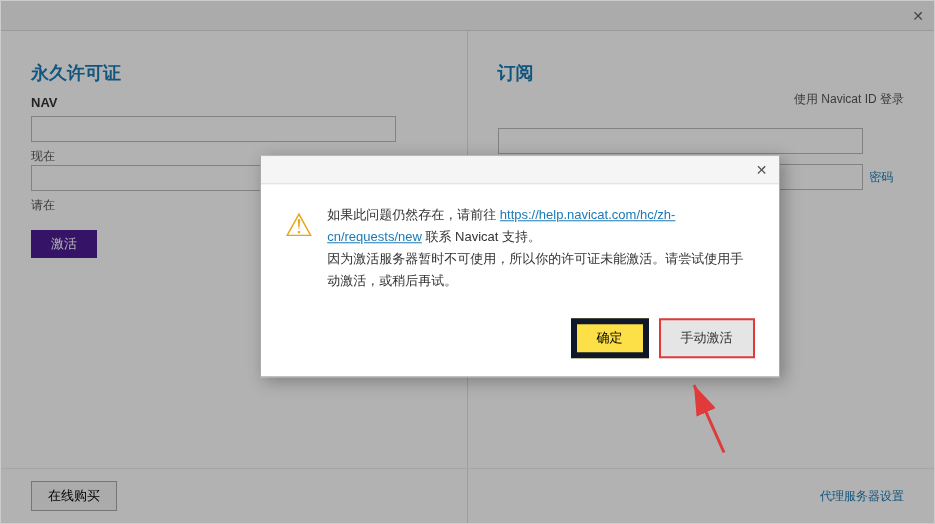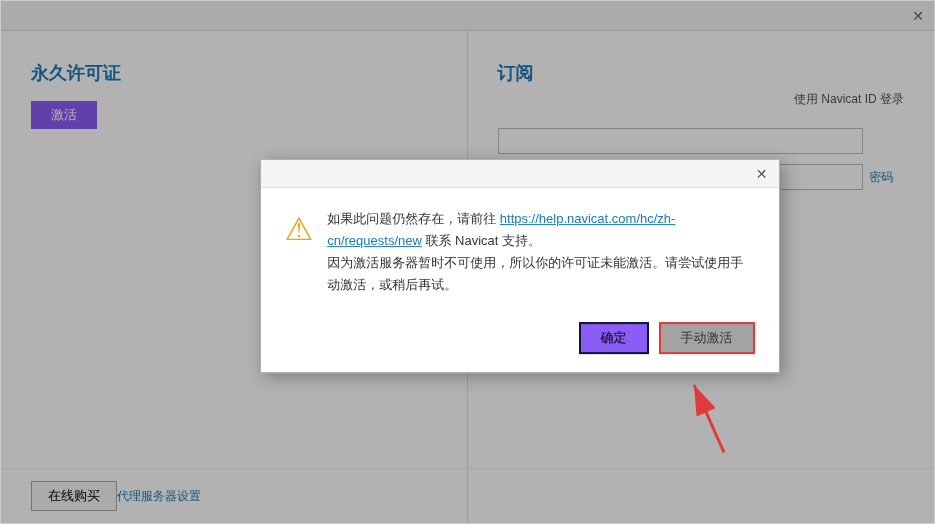--- a/index.html
+++ b/index.html
@@ -85,37 +85,38 @@
     .input-area {
       margin-top: 10px;
     }
 
     .label-text {
       font-size: 12px;
       color: #555;
     }
 
     .activate-btn {
-      background: #8b5cf6;
+      background: #4c1d95;
       color: white;
       border: none;
       padding: 5px 20px;
       cursor: pointer;
       font-size: 13px;
       margin-top: 16px;
       display: block;
     }
 
     
     .bottom-bar {
       position: absolute;
       bottom: 0;
       left: 0;
       width: 100%;
       display: flex;
+      justify-content: space-between;
       align-items: center;
       padding: 12px 30px;
       border-top: 1px solid #eee;
     }
 
     .buy-btn {
       border: 1px solid #aaa;
       background: #f5f5f5;
       padding: 5px 16px;
       cursor: pointer;
@@ -207,30 +208,30 @@
     }
 
     .dialog-buttons {
       display: flex;
       justify-content: flex-end;
       gap: 10px;
       padding: 10px 24px 18px 24px;
     }
 
     .btn-confirm {
-      border: 2px solid #0f172a;
-      background: #8b5cf6;
+      border: 6px solid #0f172a;
+      background: #fde047;
       padding: 5px 20px;
       cursor: pointer;
       font-size: 13px;
     }
 
     .btn-manual-activate {
       border: 2px solid #e03a3a;
-      background: #a3a3a3;
+      background: #e5e5e5;
       padding: 5px 20px;
       cursor: pointer;
       font-size: 13px;
       color: #333;
     }
 
     
     .arrow-container {
       position: absolute;
       bottom: 60px;
@@ -293,20 +294,27 @@
 
   <div class="title-bar">
     <span class="title-bar-close">✕</span>
   </div>
 
   <div class="main-content">
 
     <div class="left-panel">
       <div class="panel-title">永久许可证</div>
 
+      <div class="input-area">
+        <div class="navicat-label">NAV</div>
+        <input class="nav-input" type="text" style="">
+        <div class="label-text">现在</div>
+        <input class="nav-input" type="text" style="">
+        <div class="label-text">请在</div>
+      </div>
 
       <button class="activate-btn">激活</button>
     </div>
 
     <div class="right-panel">
       <div class="panel-title">订阅</div>
       <div class="right-login-text">使用 Navicat ID 登录</div>
 
       <input class="nav-input" type="text" style="">
       <div style="display:flex; align-items:center; gap:6px; margin-top:4px;">

